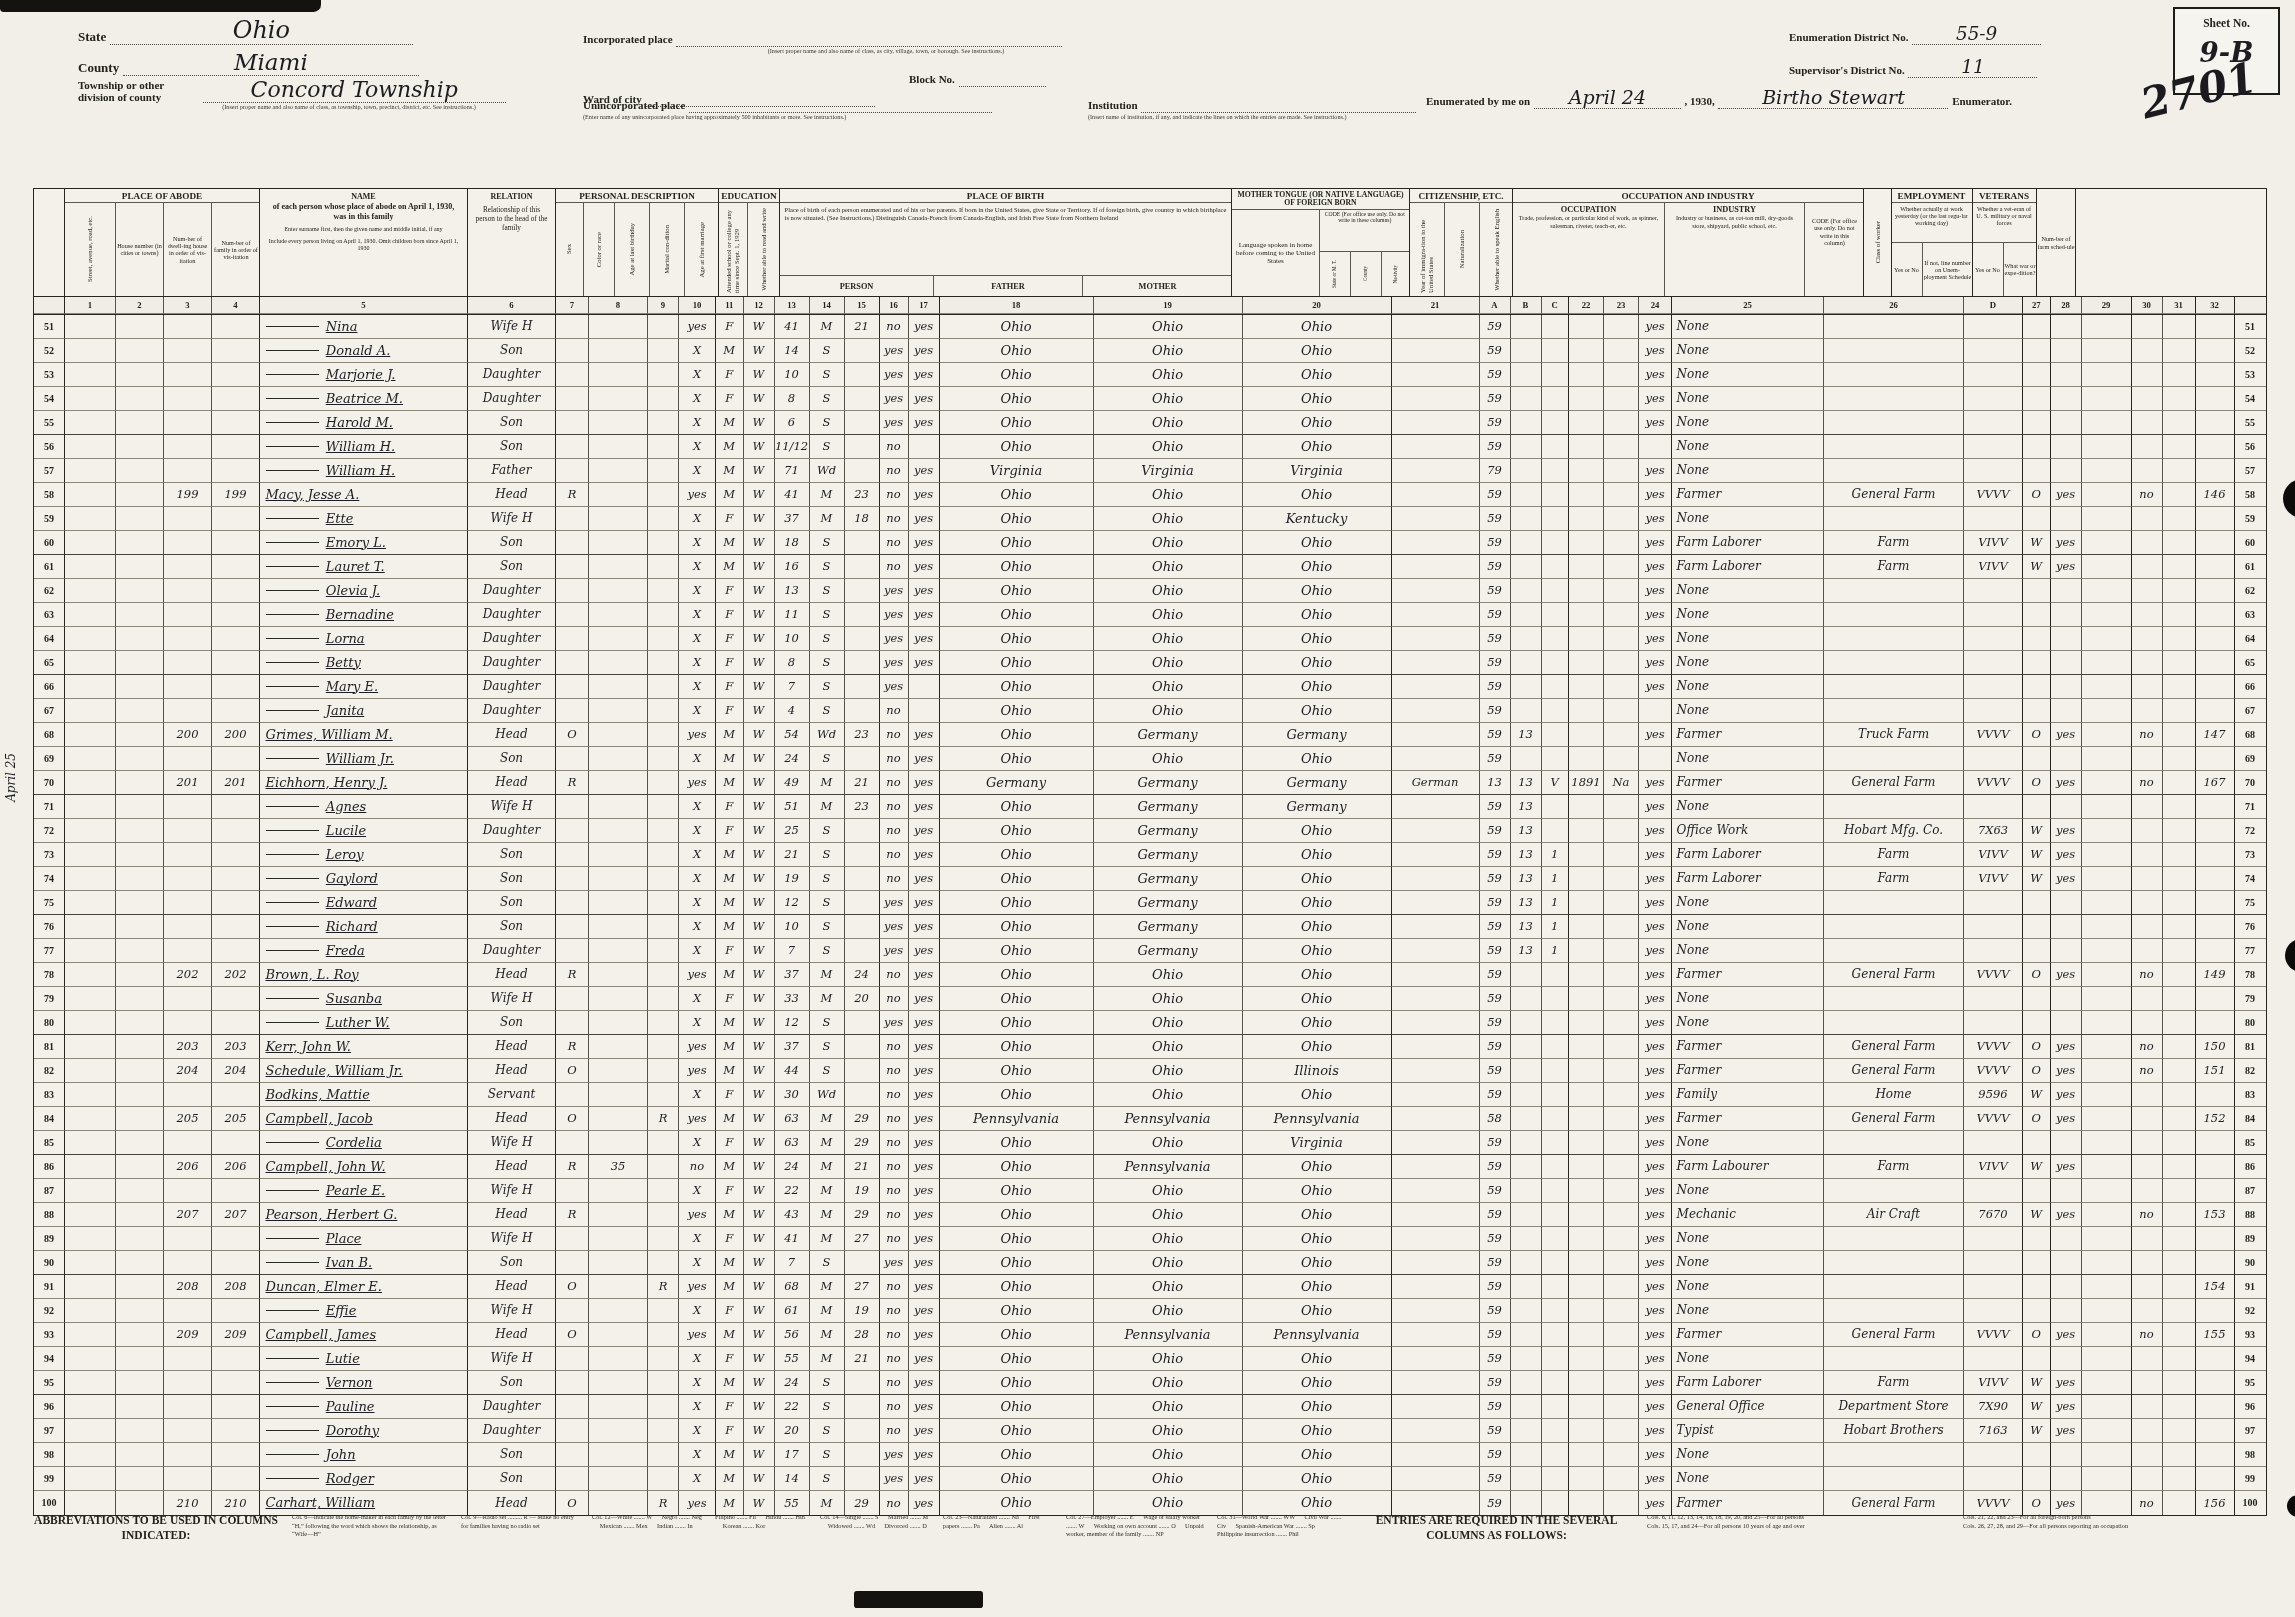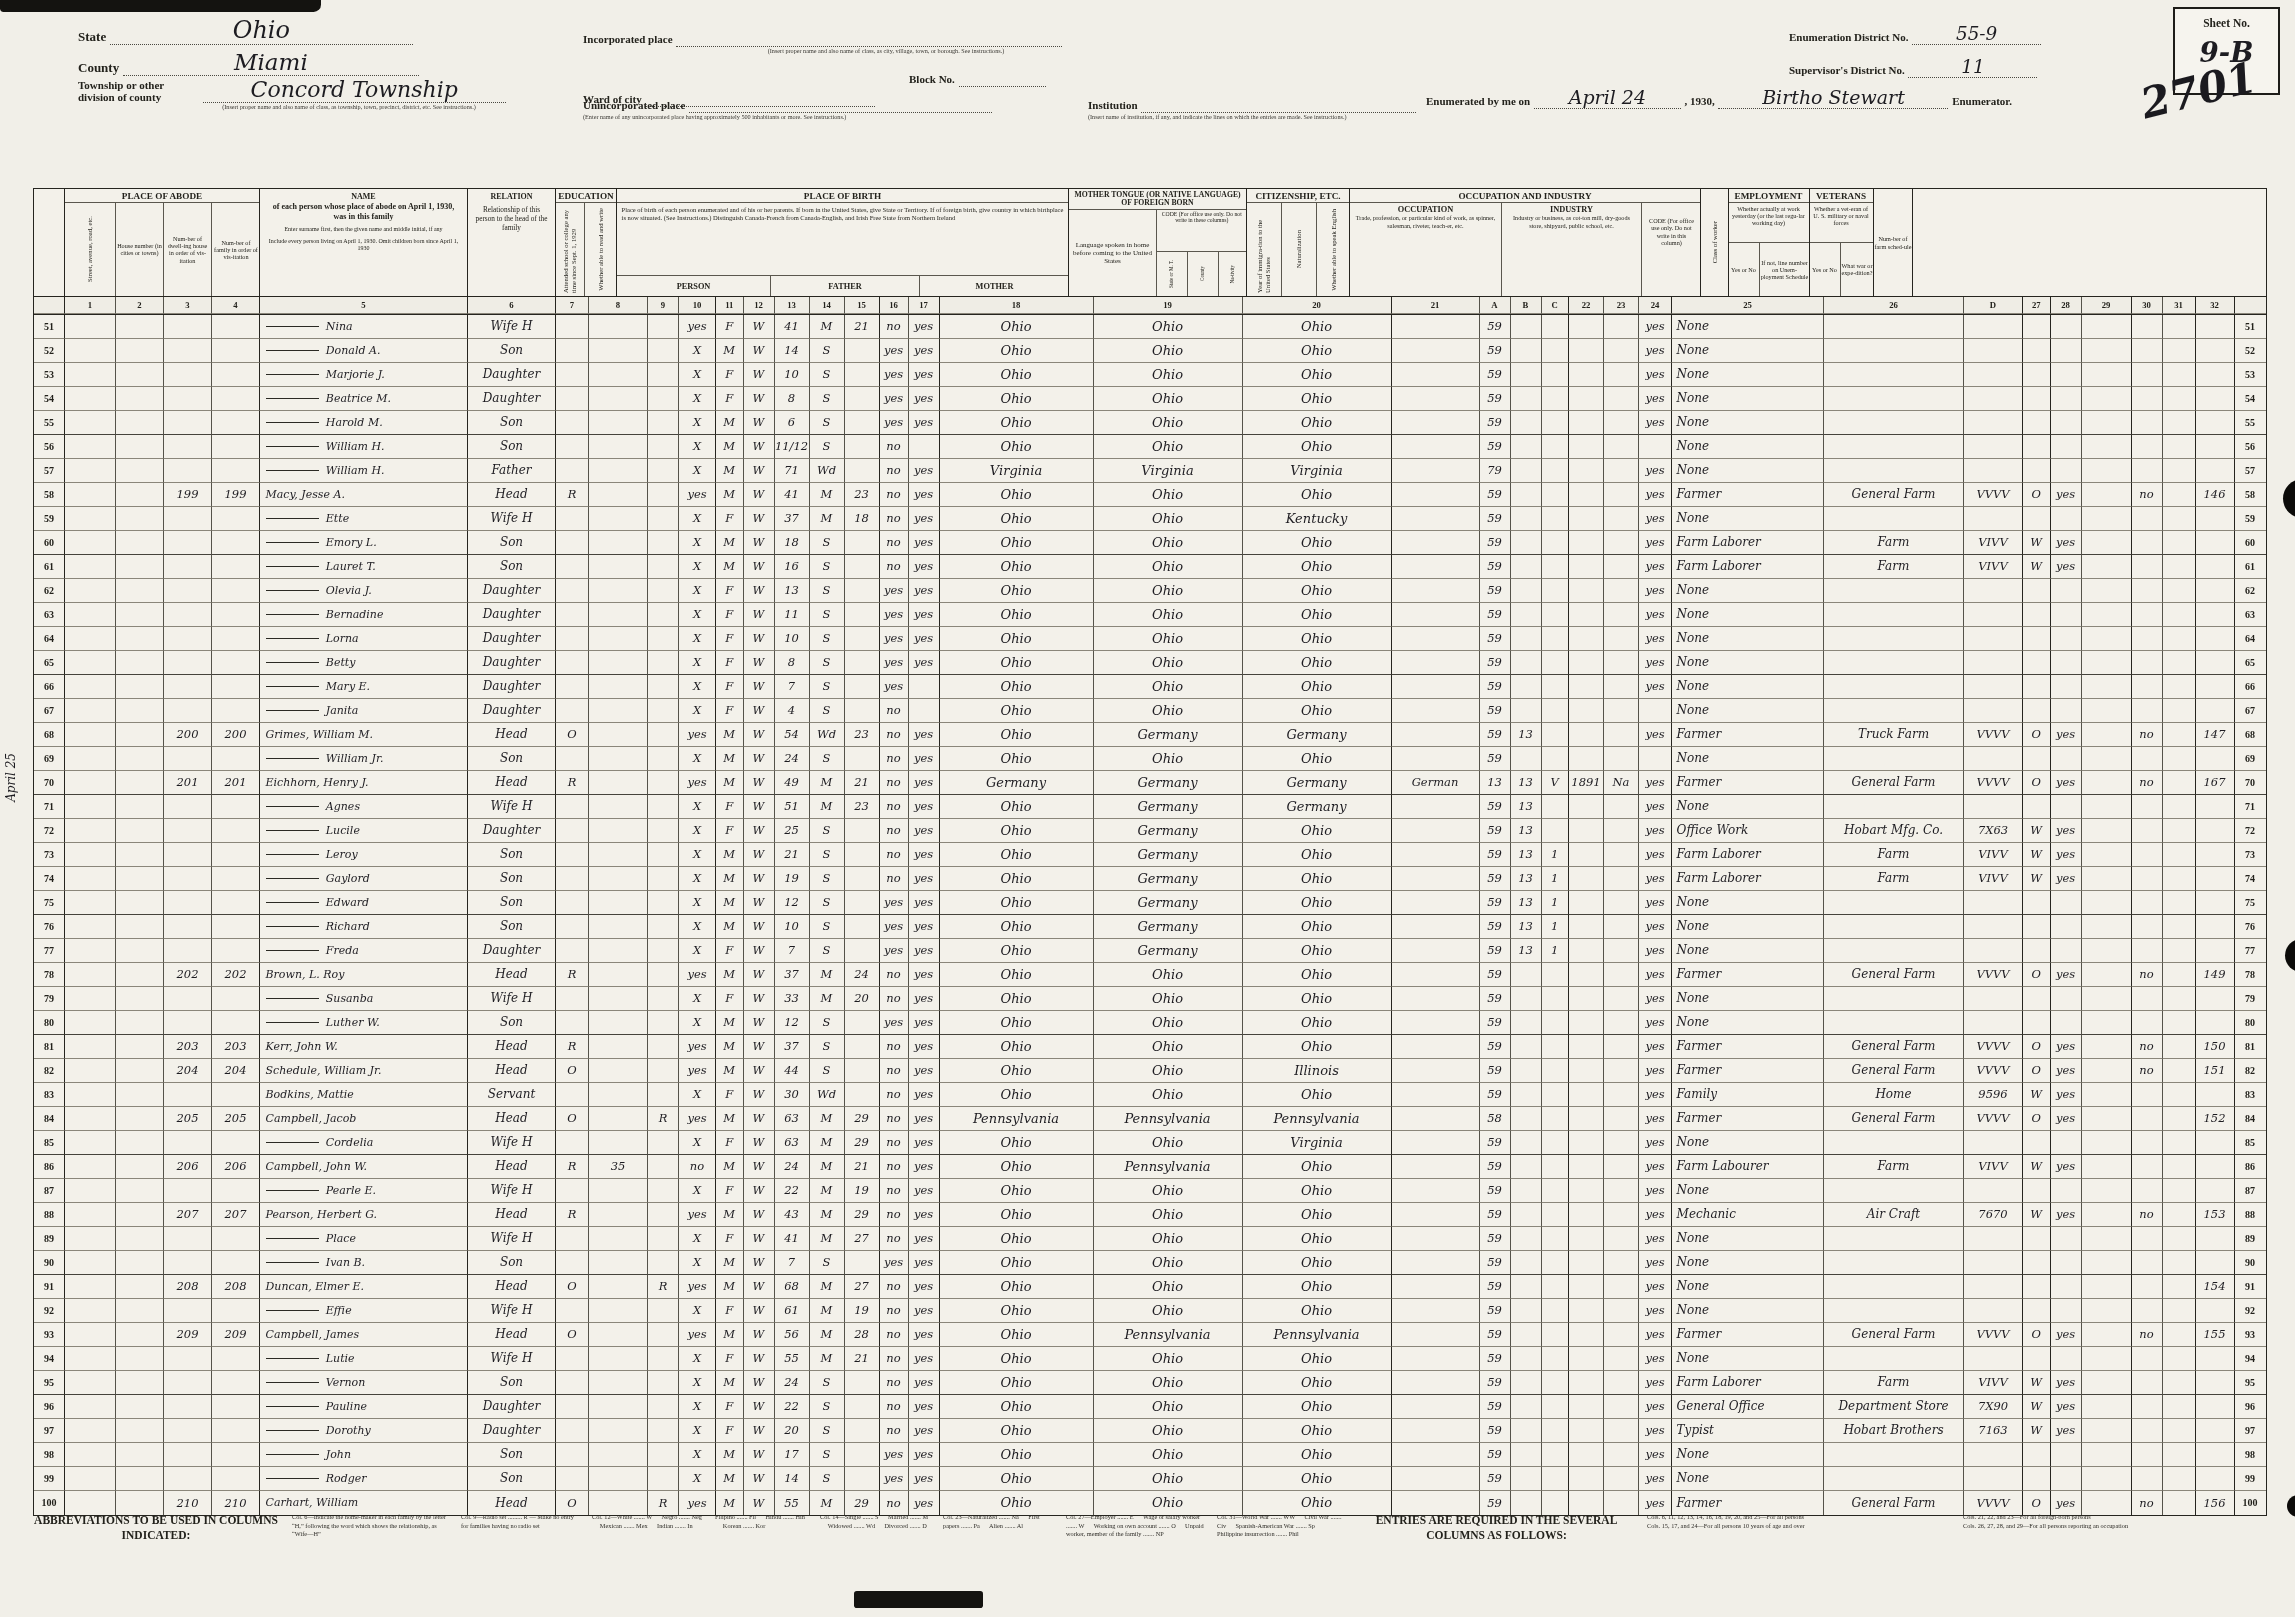--- a/index.html
+++ b/index.html
@@ -36,21 +36,21 @@
   #nrow{display:flex;height:16.5px;border-bottom:1.8px solid #26251f;background:#efede5;}
   #nrow .cell{font-weight:bold;font-size:8.7px;}
   .row{display:flex;height:24px;}
   .cell{box-sizing:border-box;border-right:0.9px solid #55534a;border-bottom:0.9px solid #8a867a;display:flex;align-items:center;justify-content:center;overflow:hidden;flex:none;}
   .cell:last-child{border-right:none;}
   .cell.ge{border-right:1.5px solid #26251f;}
   .row.r5 .cell{border-bottom:1.3px solid #45433c;}
   .row:last-child .cell{border-bottom:none;}
   .ln{font-size:10px;font-weight:bold;font-family:"Liberation Serif",serif;color:#23221c;}
   .cv{font-size:11.5px;}
-  .c-nm .cv{font-size:11px;} .c-nm{justify-content:flex-start;padding-left:5.5px;}
+  .c-nm .cv{font-size:13px;text-decoration:underline;} .c-nm{justify-content:flex-start;padding-left:5.5px;}
   .c-rl .cv{font-size:12px;}
   .c-bp .cv,.c-bf .cv,.c-bm .cv{font-size:13px;}
   .c-oc{justify-content:flex-start;padding-left:4.6px;} .c-oc .cv,.c-in .cv{font-size:12px;}
   .dsh{display:inline-block;width:53px;border-top:1.8px solid #2b2a24;margin-right:7.3px;flex:none;}
   
   #bstrip{position:absolute;left:33px;top:1513px;width:2235px;display:flex;gap:13px;align-items:flex-start;}
   .abt{font-weight:bold;font-size:11.5px;text-align:center;line-height:1.3;}
   .tcol{font-size:6.3px;line-height:1.35;color:#2e2c27;}
   .stamp{font-family:"DejaVu Serif",serif;font-style:italic;font-weight:bold;color:#1b1a1f;}
 </style>
@@ -167,20 +167,40 @@
             <div class="p2">Enter surname first, then the given name and middle initial, if any</div>
             <div class="p3">Include every person living on April 1, 1930.  Omit children born since April 1, 1930</div>
           </div>
         </div>
         <div class="grp" style="width: 88px;">
           <div class="nb">
             <div class="p1"><b>RELATION</b></div>
             <div class="p2" style="font-size: 7.3px;">Relationship of this person to the head of the family</div>
           </div>
         </div>
+        <div class="grp" style="width: 163px;">
+          <div class="gt">PERSONAL DESCRIPTION</div>
+          <div class="gbody">
+            <div class="sub" style="width: 27.5px;">
+              <div class="vt">Sex</div>
+            </div>
+            <div class="sub" style="width: 31px;">
+              <div class="vt">Color or race</div>
+            </div>
+            <div class="sub" style="width: 35px;">
+              <div class="vt">Age at last birthday</div>
+            </div>
+            <div class="sub" style="width: 35px;">
+              <div class="vt">Marital con-dition</div>
+            </div>
+            <div class="sub" style="width: 35px;">
+              <div class="vt">Age at first marriage</div>
+            </div>
+          </div>
+        </div>
         <div class="grp" style="width: 61px;">
           <div class="gt">EDUCATION</div>
           <div class="gbody">
             <div class="sub" style="width: 29px;">
               <div class="vt">Attended school or college any time since Sept. 1, 1929</div>
             </div>
             <div class="sub" style="width: 31px;">
               <div class="vt">Whether able to read and write</div>
             </div>
           </div>

